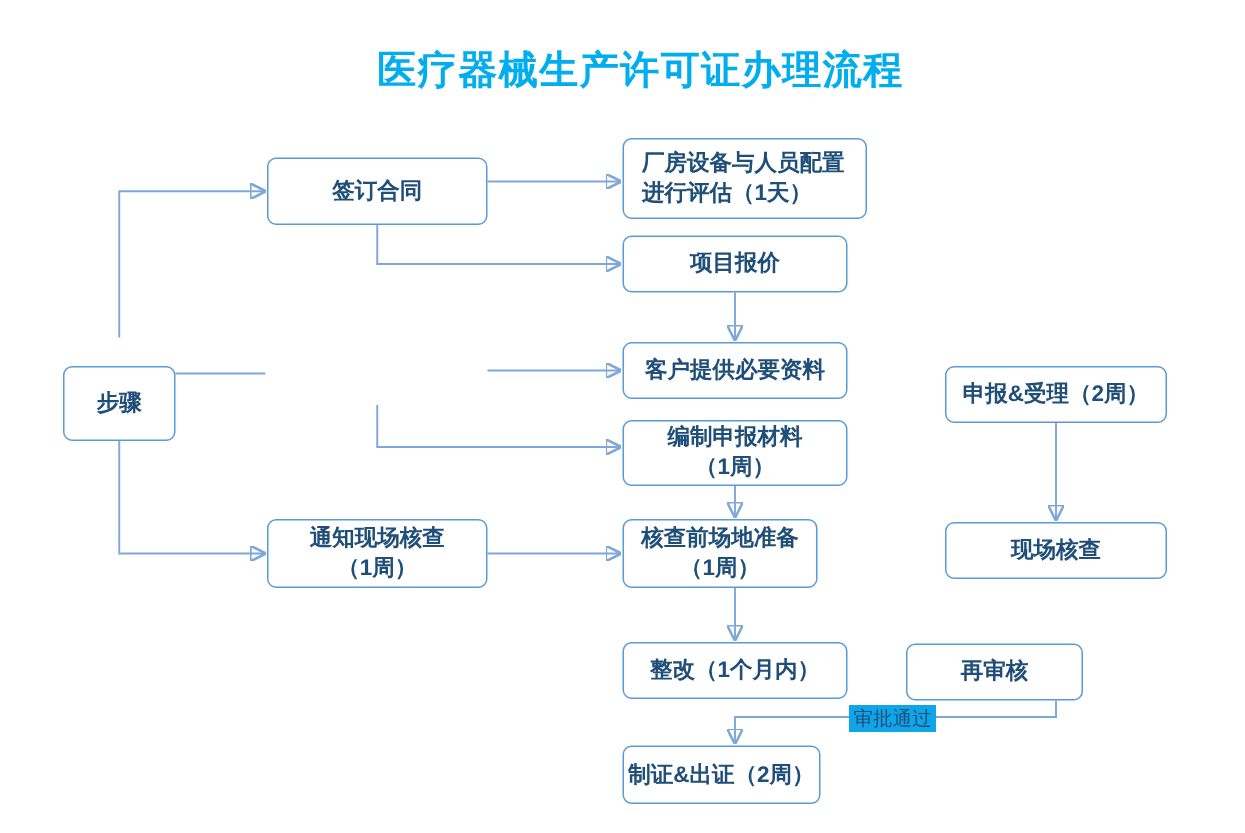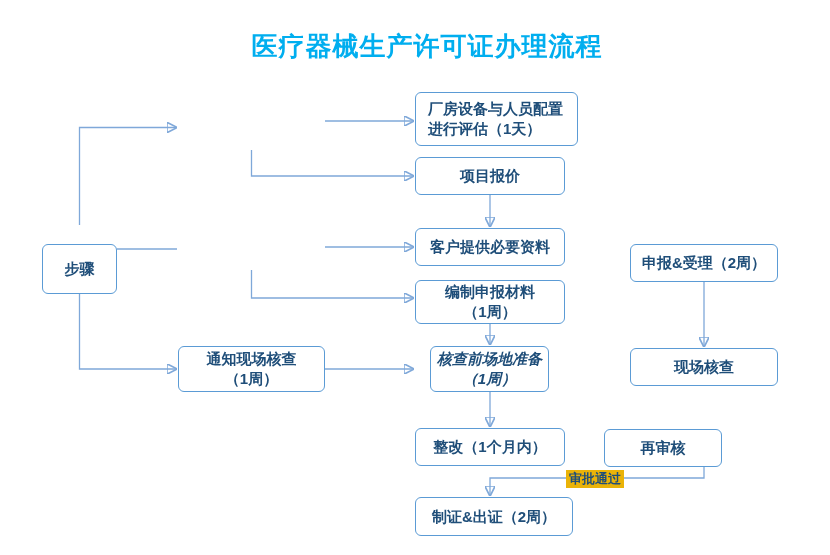--- a/index.html
+++ b/index.html
@@ -17,22 +17,22 @@
   svg.connectors path{fill:none;stroke:#7FA8D9;stroke-width:1.3px;}
   .node{
     position:absolute;box-sizing:border-box;
     border:1.5px solid #5B9BD5;border-radius:6px;background:#ffffff;
     color:#1F4E79;font-size:15px;font-weight:bold;line-height:1.32;
     display:flex;align-items:center;justify-content:center;text-align:center;
     white-space:pre-line;
   }
   .node.align-left{justify-content:flex-start;text-align:left;padding-left:12px;}
   .edge-label{
-    position:absolute;background:#eab308;padding:0 3px;
-    color:#1F4E79;font-size:13px;font-weight:bold;white-space:nowrap;
+    position:absolute;background:#0ea5e9;padding:0 3px;
+    color:#1F4E79;font-size:13px;font-weight:normal;white-space:nowrap;
   }
 </style>
 </head>
 <body>
 
 <div class="stage">
 
   <div class="title">医疗器械生产许可证办理流程</div>
 
   <svg class="connectors" viewBox="0 0 830 555">
@@ -51,41 +51,42 @@
     <path d="M 251.5 270 L 251.5 298 L 413 298" marker-end="url(#arrow)"></path>
     <path d="M 490 324 L 490 344" marker-end="url(#arrow)"></path>
     <path d="M 325 369 L 413 369" marker-end="url(#arrow)"></path>
     <path d="M 490 392 L 490 426" marker-end="url(#arrow)"></path>
     <path d="M 704 266 L 704 346" marker-end="url(#arrow)"></path>
     <path d="M 704 467 L 704 478 L 490 478 L 490 495" marker-end="url(#arrow)"></path>
   </svg>
 
   <div class="node" style="left:42px;top:225px;width:75px;height:50px;margin-top:19px;">步骤</div>
 
+  <div class="node" style="left:178px;top:105px;width:147px;height:45px;">签订合同</div>
 
 
   <div class="node" style="left:178px;top:346px;width:147px;height:46px;">通知现场核查
 （1周）</div>
 
   <div class="node align-left" style="left:415px;top:92px;width:163px;height:54px;">厂房设备与人员配置
 进行评估（1天）</div>
 
   <div class="node" style="left:415px;top:157px;width:150px;height:38px;">项目报价</div>
 
   <div class="node" style="left:415px;top:228px;width:150px;height:38px;">客户提供必要资料</div>
 
   <div class="node" style="left:415px;top:280px;width:150px;height:44px;">编制申报材料
 （1周）</div>
 
-  <div class="node" style="left:430px;top:346px;width:119px;height:46px;font-style:italic;">核查前场地准备
+  <div class="node" style="left:415px;top:346px;width:130px;height:46px;">核查前场地准备
 （1周）</div>
 
   <div class="node" style="left:415px;top:428px;width:150px;height:38px;">整改（1个月内）</div>
 
-  <div class="node" style="left:415px;top:497px;width:158px;height:39px;">制证&amp;出证（2周）</div>
+  <div class="node" style="left:415px;top:497px;width:132px;height:39px;">制证&amp;出证（2周）</div>
 
   <div class="node" style="left:630px;top:228px;width:148px;height:38px;margin-top:16px;">申报&amp;受理（2周）</div>
 
   <div class="node" style="left:630px;top:348px;width:148px;height:38px;">现场核查</div>
 
   <div class="node" style="left:604px;top:429px;width:118px;height:38px;">再审核</div>
 
   <div class="edge-label" style="left:566px;top:470px;">审批通过</div>
 
 </div>

